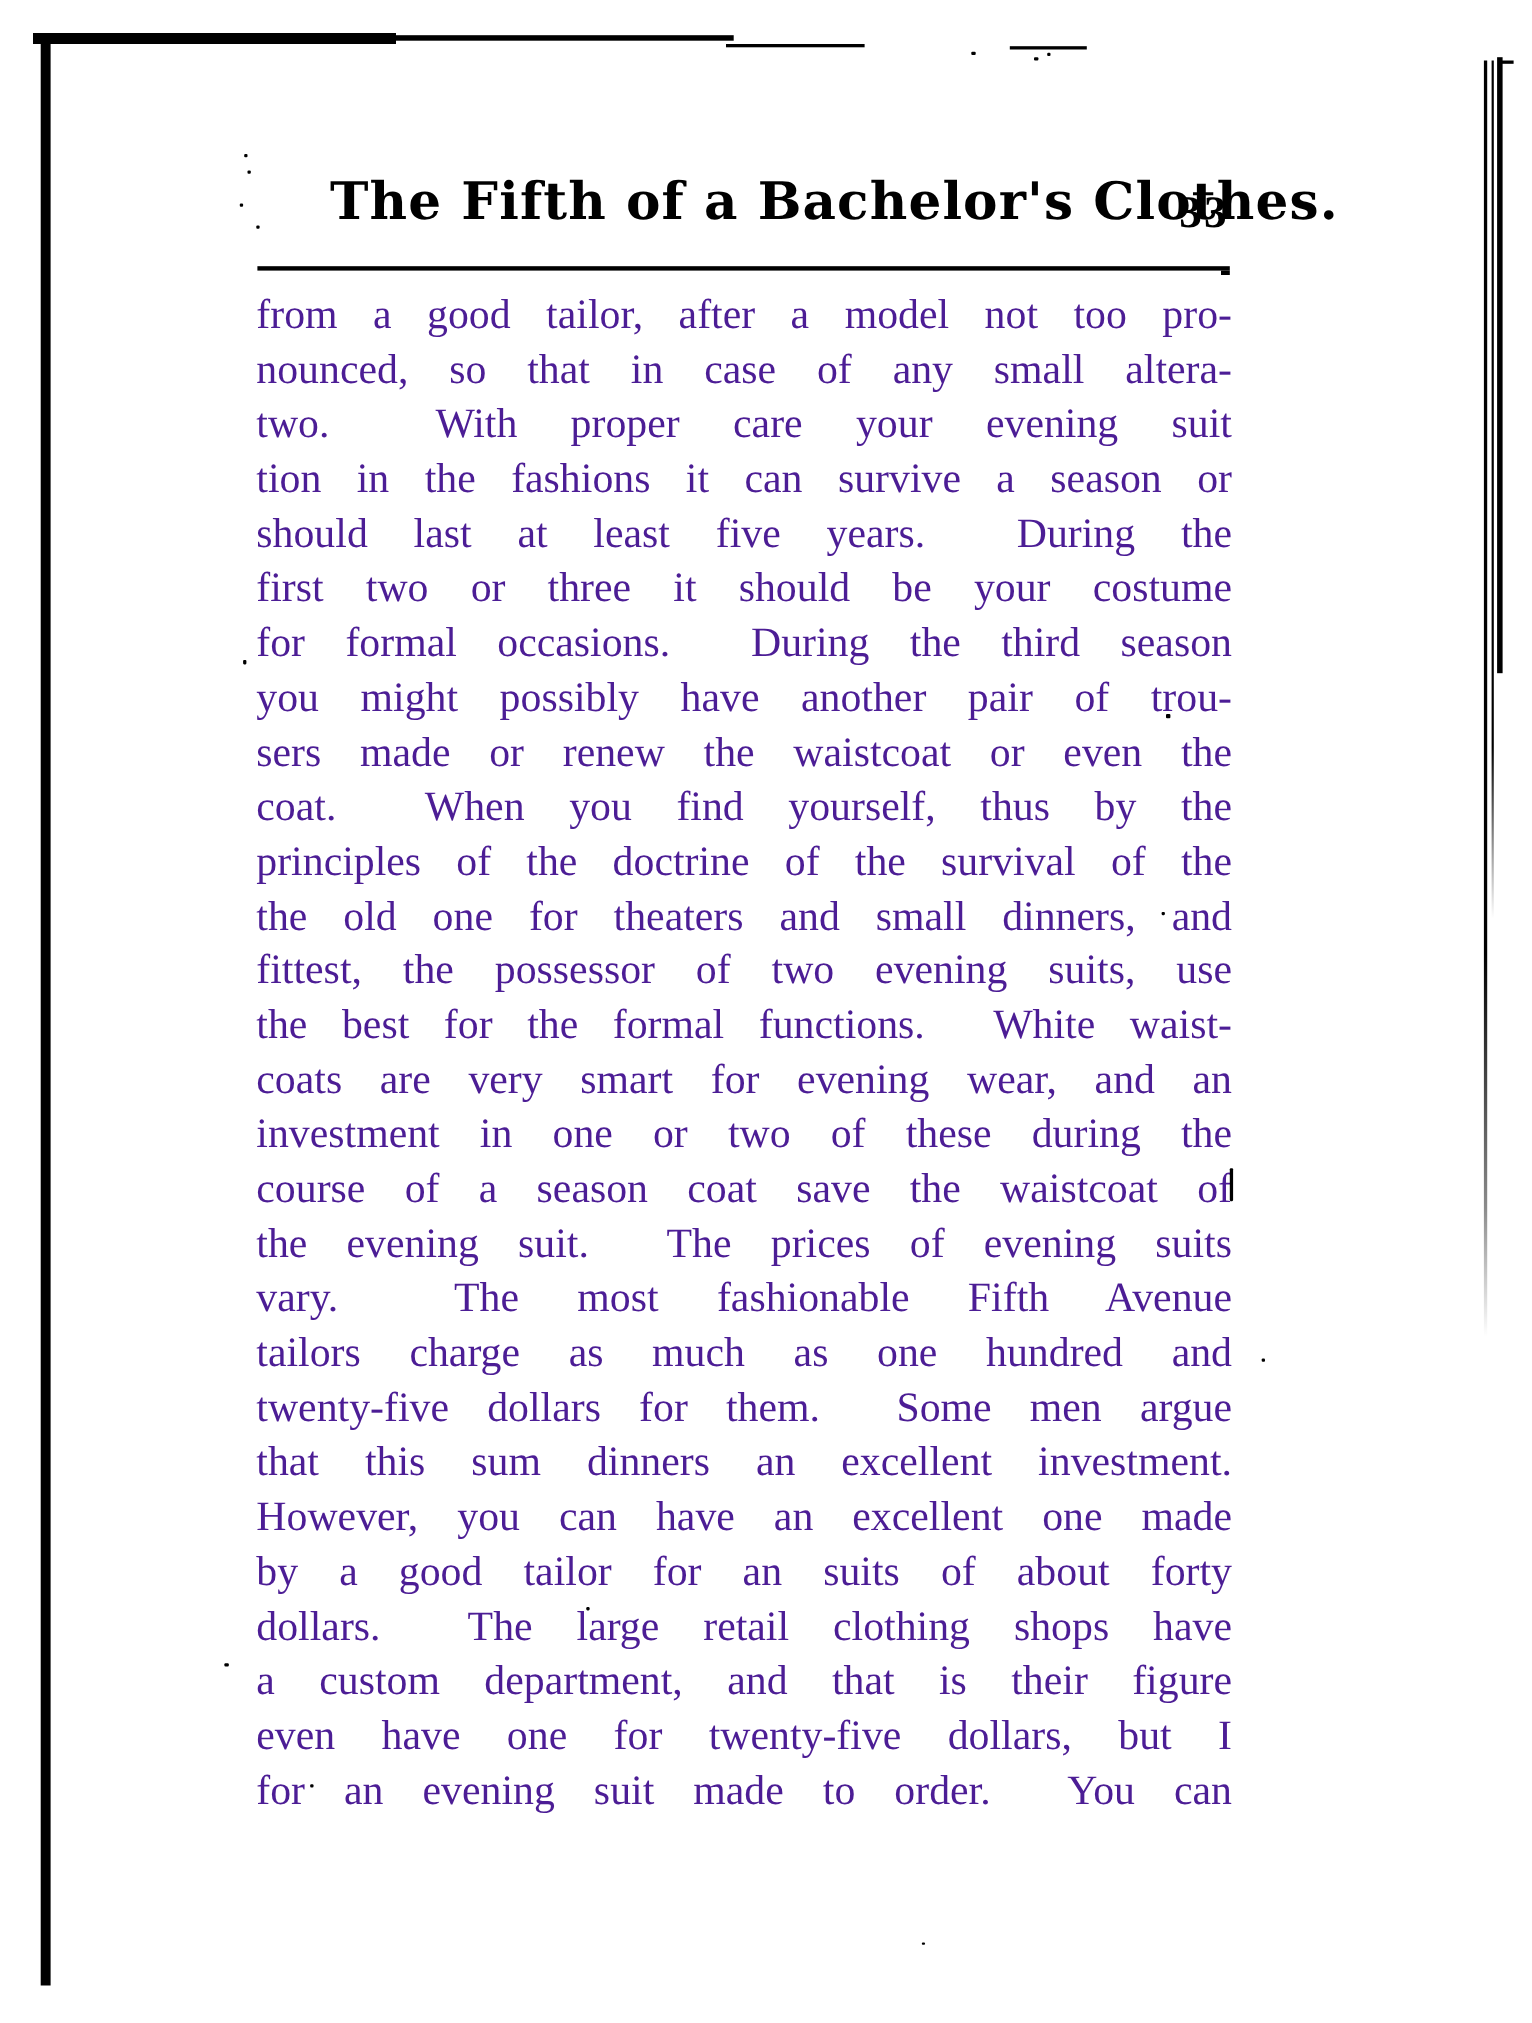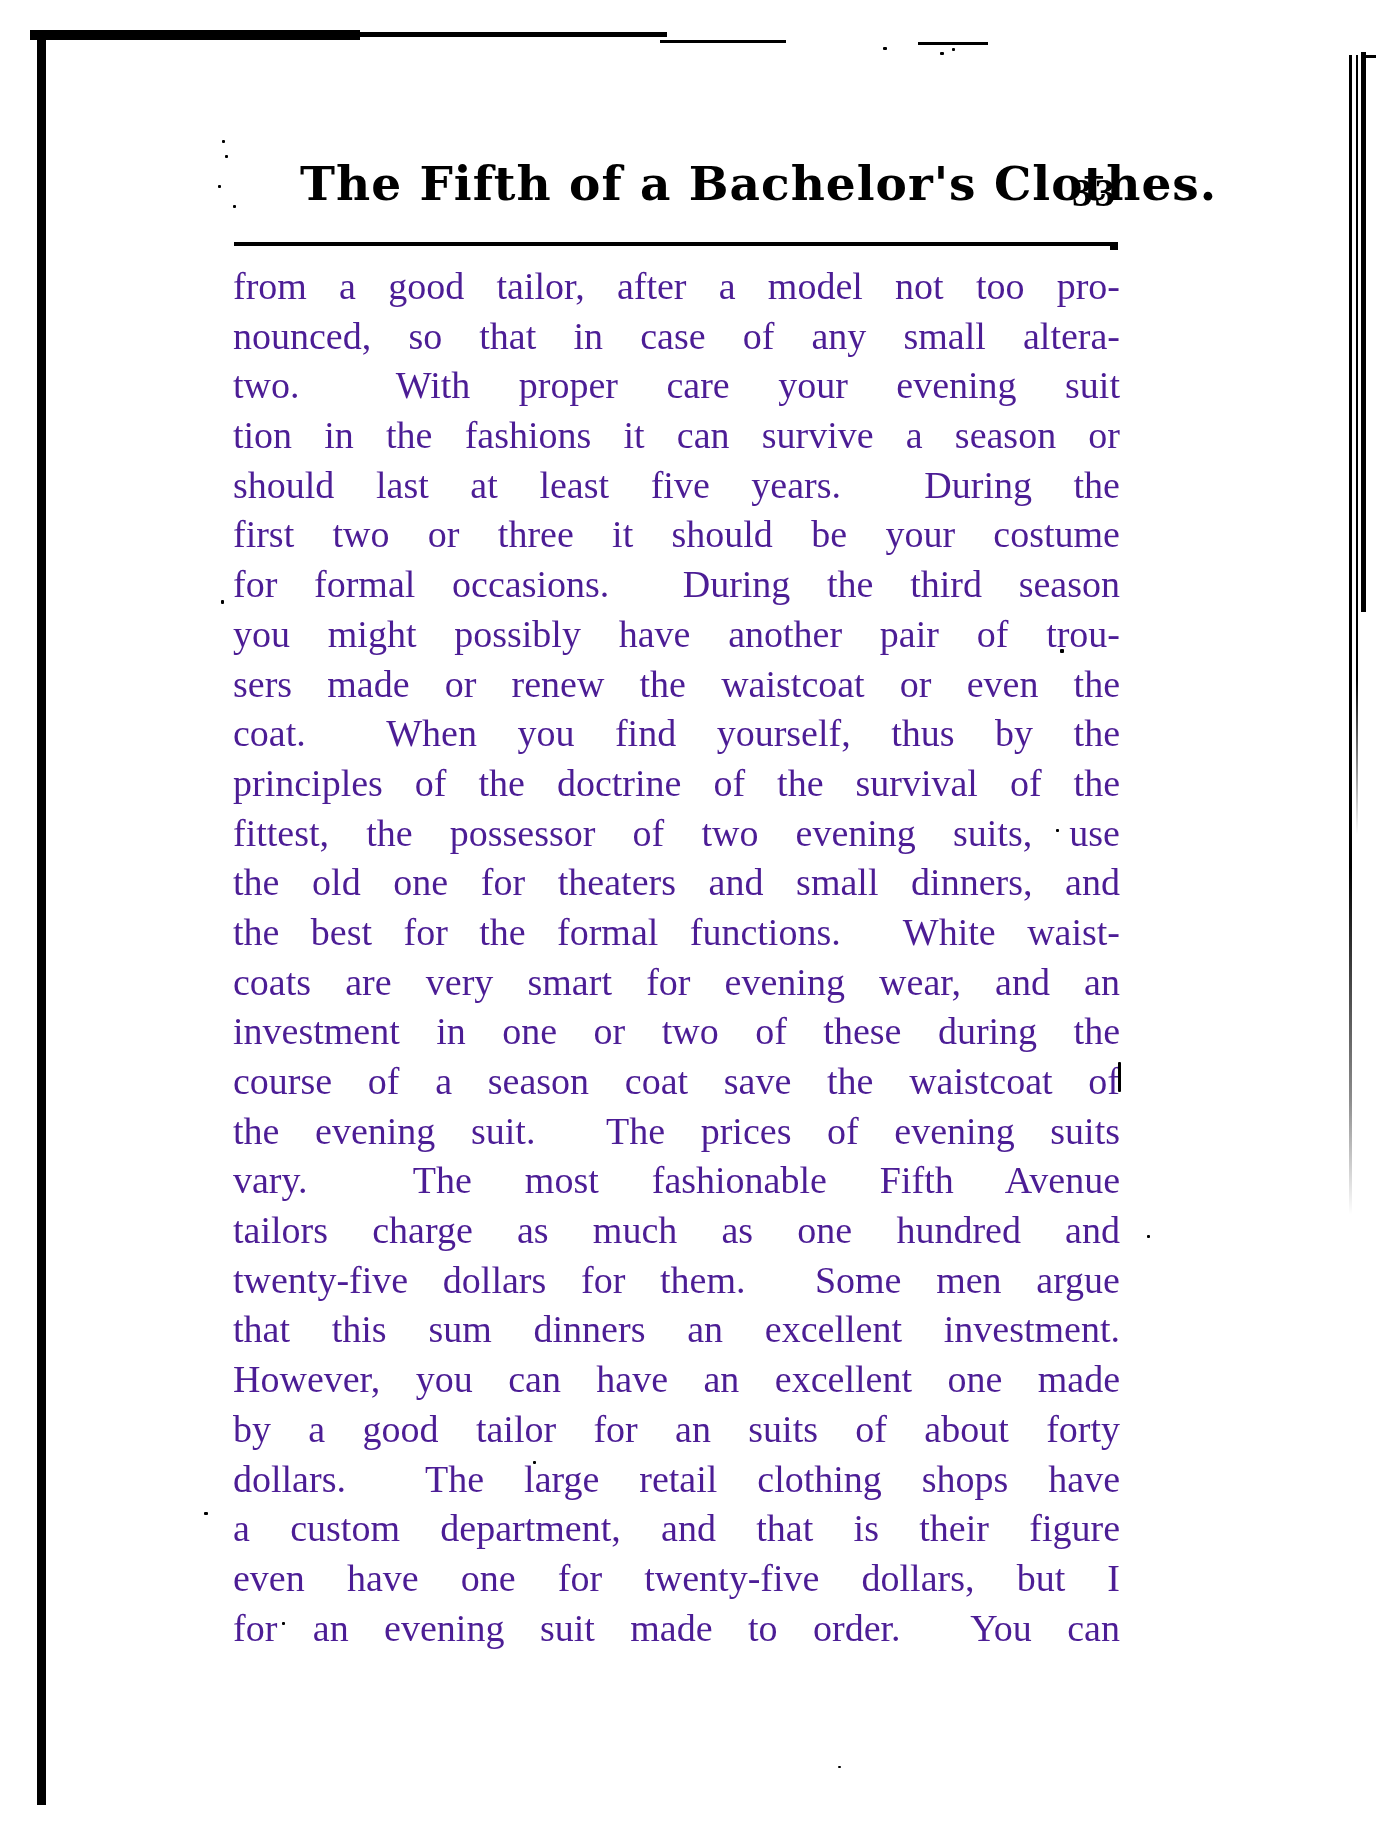--- a/index.html
+++ b/index.html
@@ -84,22 +84,22 @@
     <div class="text-line">nounced, so that in case of any small altera-</div>
     <div class="text-line">two.&nbsp; With proper care your evening suit</div>
     <div class="text-line">tion in the fashions it can survive a season or</div>
     <div class="text-line">should last at least five years.&nbsp; During the</div>
     <div class="text-line">first two or three it should be your costume</div>
     <div class="text-line">for formal occasions.&nbsp; During the third season</div>
     <div class="text-line">you might possibly have another pair of trou-</div>
     <div class="text-line">sers made or renew the waistcoat or even the</div>
     <div class="text-line">coat.&nbsp; When you find yourself, thus by the</div>
     <div class="text-line">principles of the doctrine of the survival of the</div>
+    <div class="text-line">the old one for theaters and small dinners, and</div>
     <div class="text-line">fittest, the possessor of two evening suits, use</div>
-    <div class="text-line">the old one for theaters and small dinners, and</div>
     <div class="text-line">the best for the formal functions.&nbsp; White waist-</div>
     <div class="text-line">coats are very smart for evening wear, and an</div>
     <div class="text-line">investment in one or two of these during the</div>
     <div class="text-line">course of a season coat save the waistcoat of</div>
     <div class="text-line">the evening suit.&nbsp; The prices of evening suits</div>
     <div class="text-line">vary.&nbsp; The most fashionable Fifth Avenue</div>
     <div class="text-line">tailors charge as much as one hundred and</div>
     <div class="text-line">twenty-five dollars for them.&nbsp; Some men argue</div>
     <div class="text-line">that this sum dinners an excellent investment.</div>
     <div class="text-line">However, you can have an excellent one made</div>

